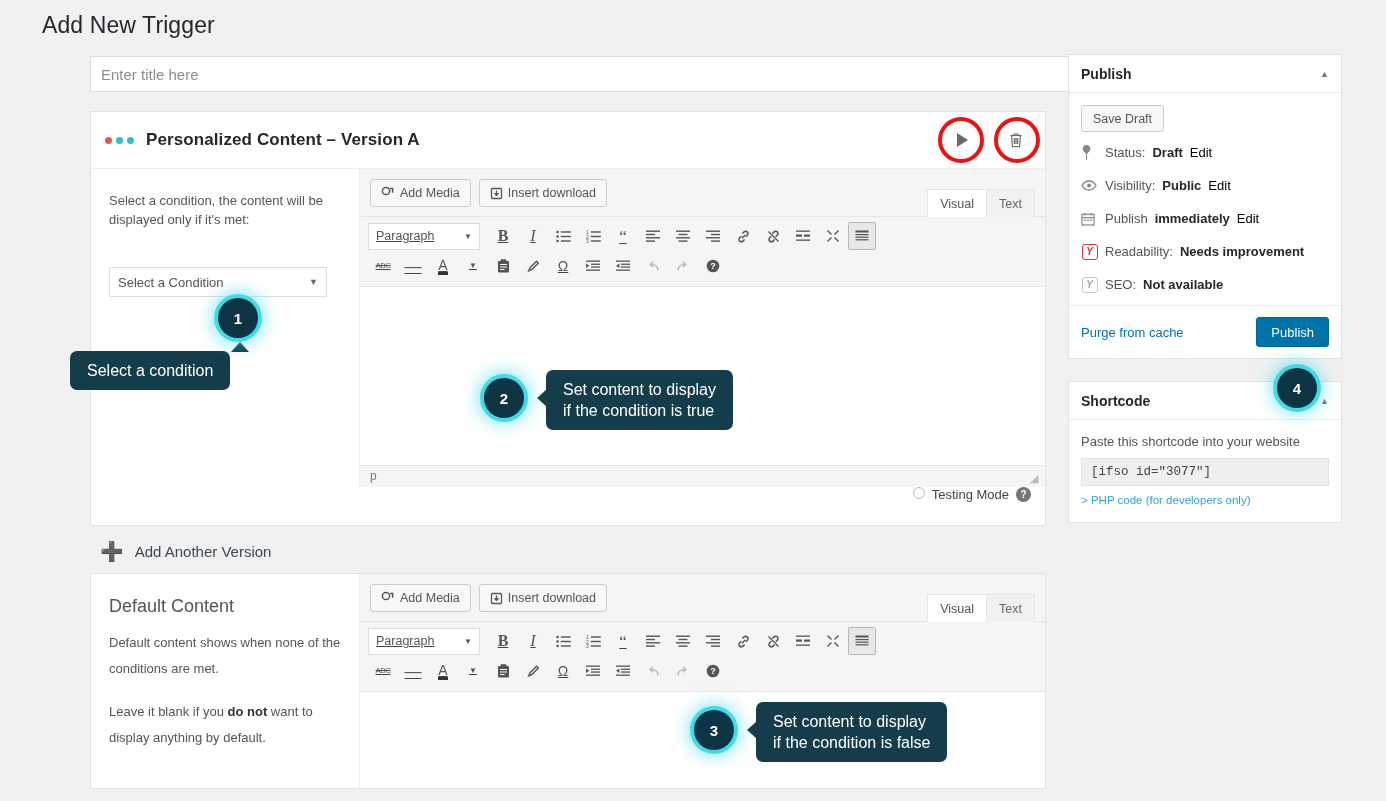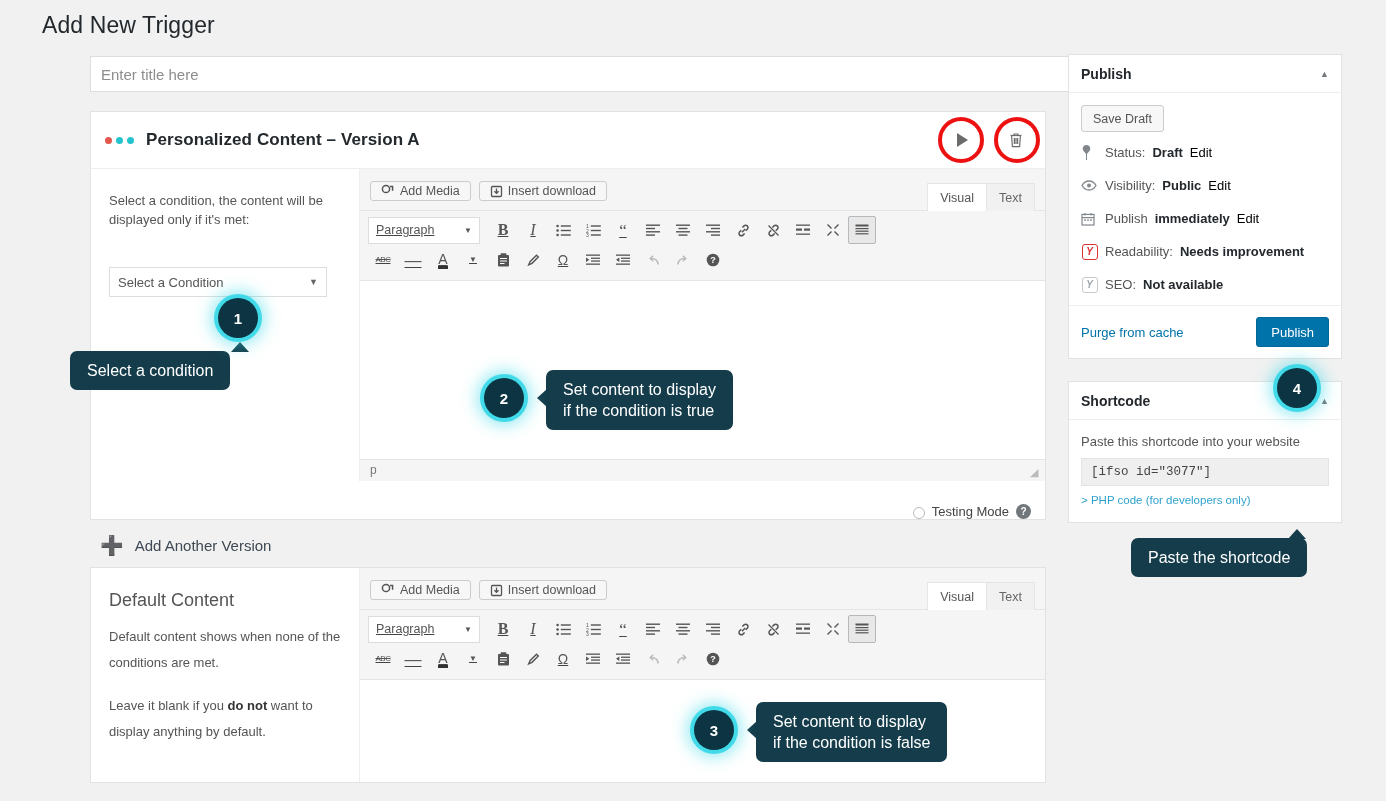--- a/index.html
+++ b/index.html
@@ -84,21 +84,21 @@
   .veditor { flex:1; border-left:1px solid #eee; position:relative; }
 
   
   .ed-topbar {
     display:flex; align-items:flex-end; padding:10px 10px 0 10px;
     background:#f5f5f5; border-bottom:1px solid #e5e5e5;
     min-height:42px; position:relative;
   }
   .wp-btn {
     display:inline-flex; align-items:center; gap:5px;
-    height:20px; padding:0 10px; margin-right:8px;
+    height:28px; padding:0 10px; margin-right:8px;
     border:1px solid #ccc; border-radius:3px;
     background:#f7f7f7; color:#555; font-size:12.5px;
     margin-bottom:9px;
   }
   .ed-tabs { margin-left:auto; display:flex; align-items:flex-end; }
   .ed-tab {
     height:28px; padding:0 12px; line-height:28px;
     font-size:12.5px; color:#666; border:1px solid #e5e5e5;
     border-bottom:none; background:#f1f1f1; margin-left:-1px;
     position:relative; top:1px;
@@ -126,21 +126,21 @@
   .ed-area { background:#fff; height:178px; }
   .ed-path {
     height:22px; border-top:1px solid #e5e5e5; background:#f5f5f5;
     font-size:12px; color:#777; padding:3px 10px; position:relative;
   }
   .ed-resize {
     position:absolute; right:3px; bottom:2px; width:12px; height:12px;
     color:#bbb; font-size:11px; line-height:11px;
   }
   .ed-footer {
-    height:38px; display:flex; align-items:flex-end; justify-content:flex-end;
+    height:38px; display:flex; align-items:flex-start; justify-content:flex-end;
     padding-right:14px; gap:7px; background:#fff;margin-left:34px;
   }
   .radio-o { width:12px; height:12px; border:1px solid #b9b9b9; border-radius:50%; display:inline-block; }
   .help-dot {
     width:15px;height:15px;border-radius:50%;background:#72777c;color:#fff;
     font-size:10px;display:inline-flex;align-items:center;justify-content:center;
     font-weight:bold;
   }
 
   
@@ -766,15 +766,14 @@
 
   <div class="badge" style="left:484px; top:378px;">2</div>
   <div class="tip left" style="left:546px; top:370px; --ay:28px;">Set content to display
 if the condition is true</div>
 
   <div class="badge" style="left:694px; top:710px;">3</div>
   <div class="tip left" style="left:756px; top:702px; --ay:28px;">Set content to display
 if the condition is false</div>
 
   <div class="badge" style="left:1277px; top:368px;">4</div>
-  <div class="tip up" style="left:1131px; top:538px; --ax:166px;">Paste the shortcode</div>
 
 </div>
 
 </body></html>

